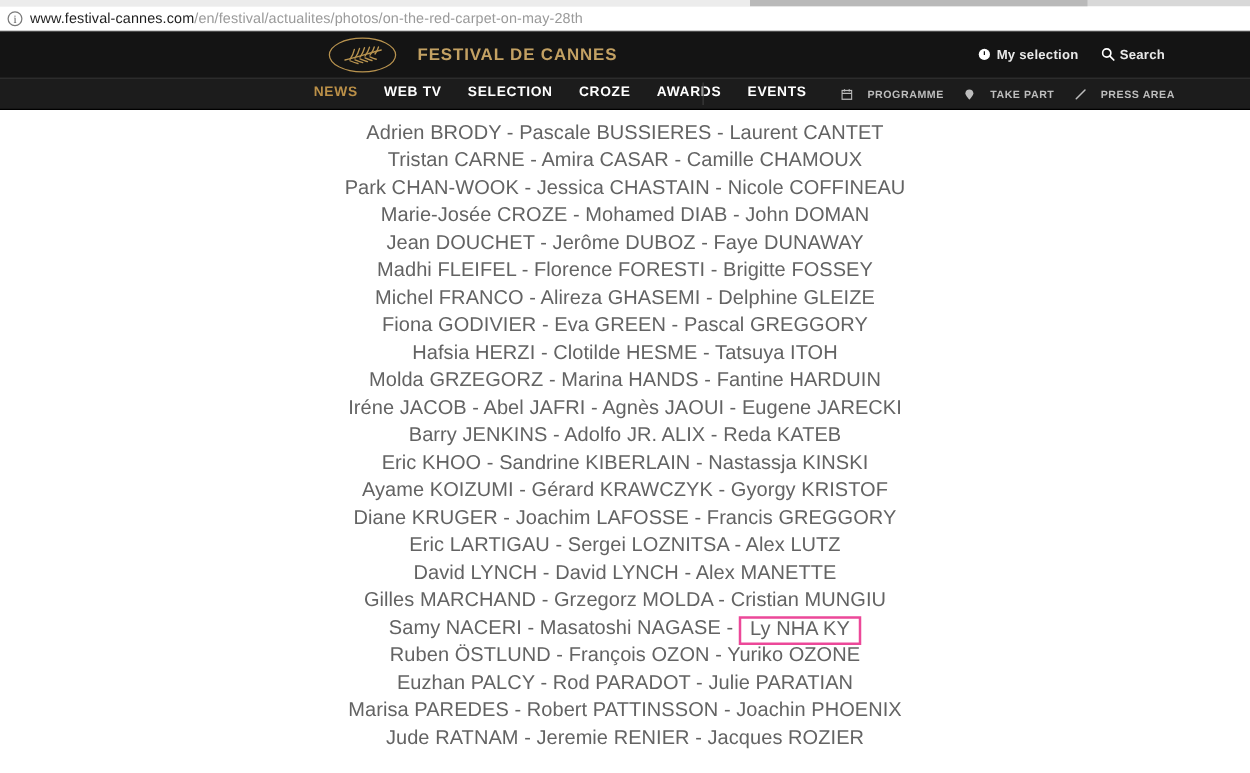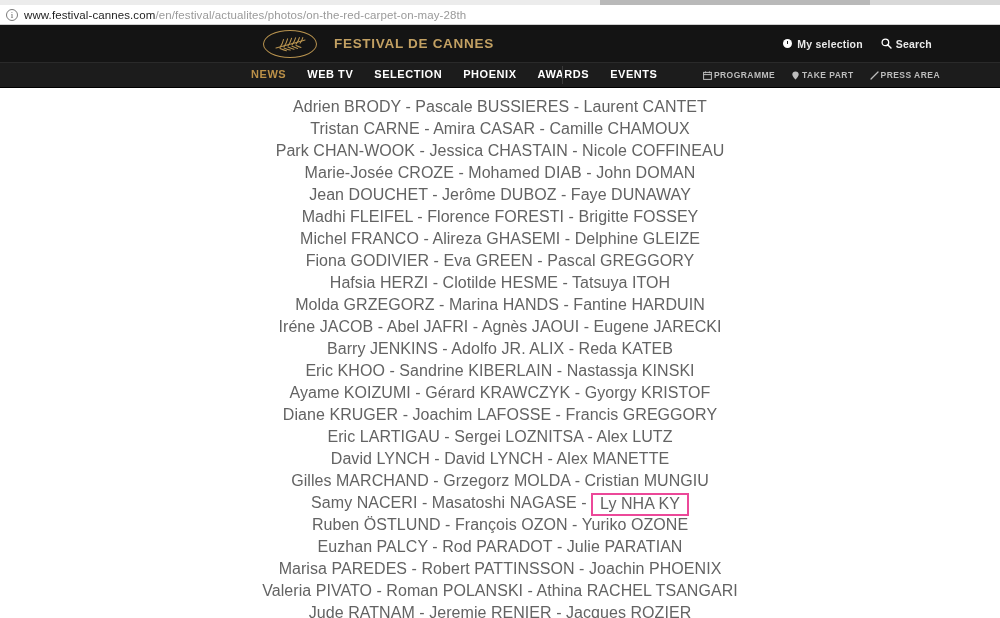--- a/index.html
+++ b/index.html
@@ -173,21 +173,21 @@
     position: absolute;
     right: 60px;
     top: 0; bottom: 0;
     display: flex;
     align-items: center;
     gap: 16px;
   }
   .nav2-item {
     display: flex;
     align-items: center;
-    gap: 2px;
+    gap: 12px;
     color: #bdbdbd;
     font-size: 8.5px;
     font-weight: bold;
     letter-spacing: 0.45px;
     white-space: nowrap;
   }
   .nav2-ico {
     display: inline-flex;
     align-items: center;
     justify-content: center;
@@ -281,21 +281,21 @@
     </div>
   </div>
 </div>
 
 <div id="site-nav">
 
   <div id="nav-main">
     <div class="nav-item active">NEWS</div>
     <div class="nav-item">WEB TV</div>
     <div class="nav-item">SELECTION</div>
-    <div class="nav-item">PHOENIX</div>
+    <div class="nav-item">CROZE</div>
     <div class="nav-item">AWARDS</div>
     <div class="nav-item">EVENTS</div>
   </div>
 
   <div id="nav-divider"></div>
 
   <div id="nav-secondary">
 
     <div class="nav2-item">
       <span class="nav2-ico">
@@ -347,15 +347,14 @@
   <div class="name-row">Diane KRUGER - Joachim LAFOSSE - Francis GREGGORY</div>
   <div class="name-row">Eric LARTIGAU - Sergei LOZNITSA - Alex LUTZ</div>
   <div class="name-row">David LYNCH - David LYNCH - Alex MANETTE</div>
   <div class="name-row">Gilles MARCHAND - Grzegorz MOLDA - Cristian MUNGIU</div>
 
   <div class="name-row"><span>Samy NACERI - Masatoshi NAGASE - </span><span class="hl">Ly NHA KY</span></div>
 
   <div class="name-row">Ruben ÖSTLUND - François OZON - Yuriko OZONE</div>
   <div class="name-row">Euzhan PALCY - Rod PARADOT - Julie PARATIAN</div>
   <div class="name-row">Marisa PAREDES - Robert PATTINSSON - Joachin PHOENIX</div>
-  <div class="name-row">Valeria PIVATO - Roman POLANSKI - Athina RACHEL TSANGARI</div>
   <div class="name-row">Jude RATNAM - Jeremie RENIER - Jacques ROZIER</div>
 </div>
 
 </body></html>

